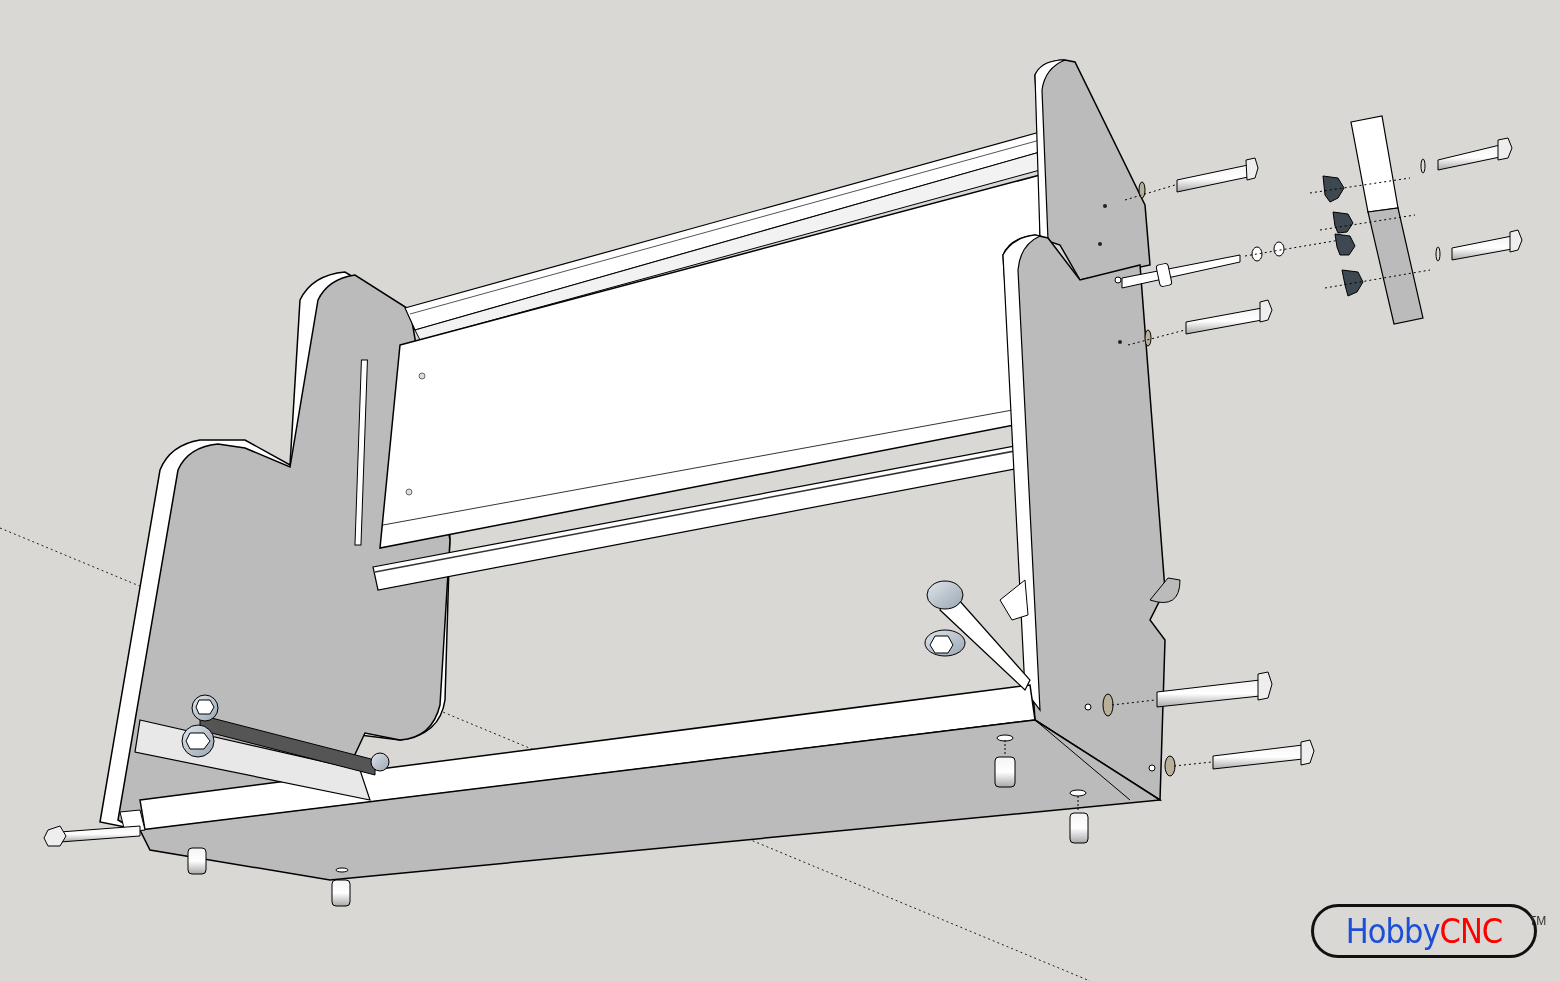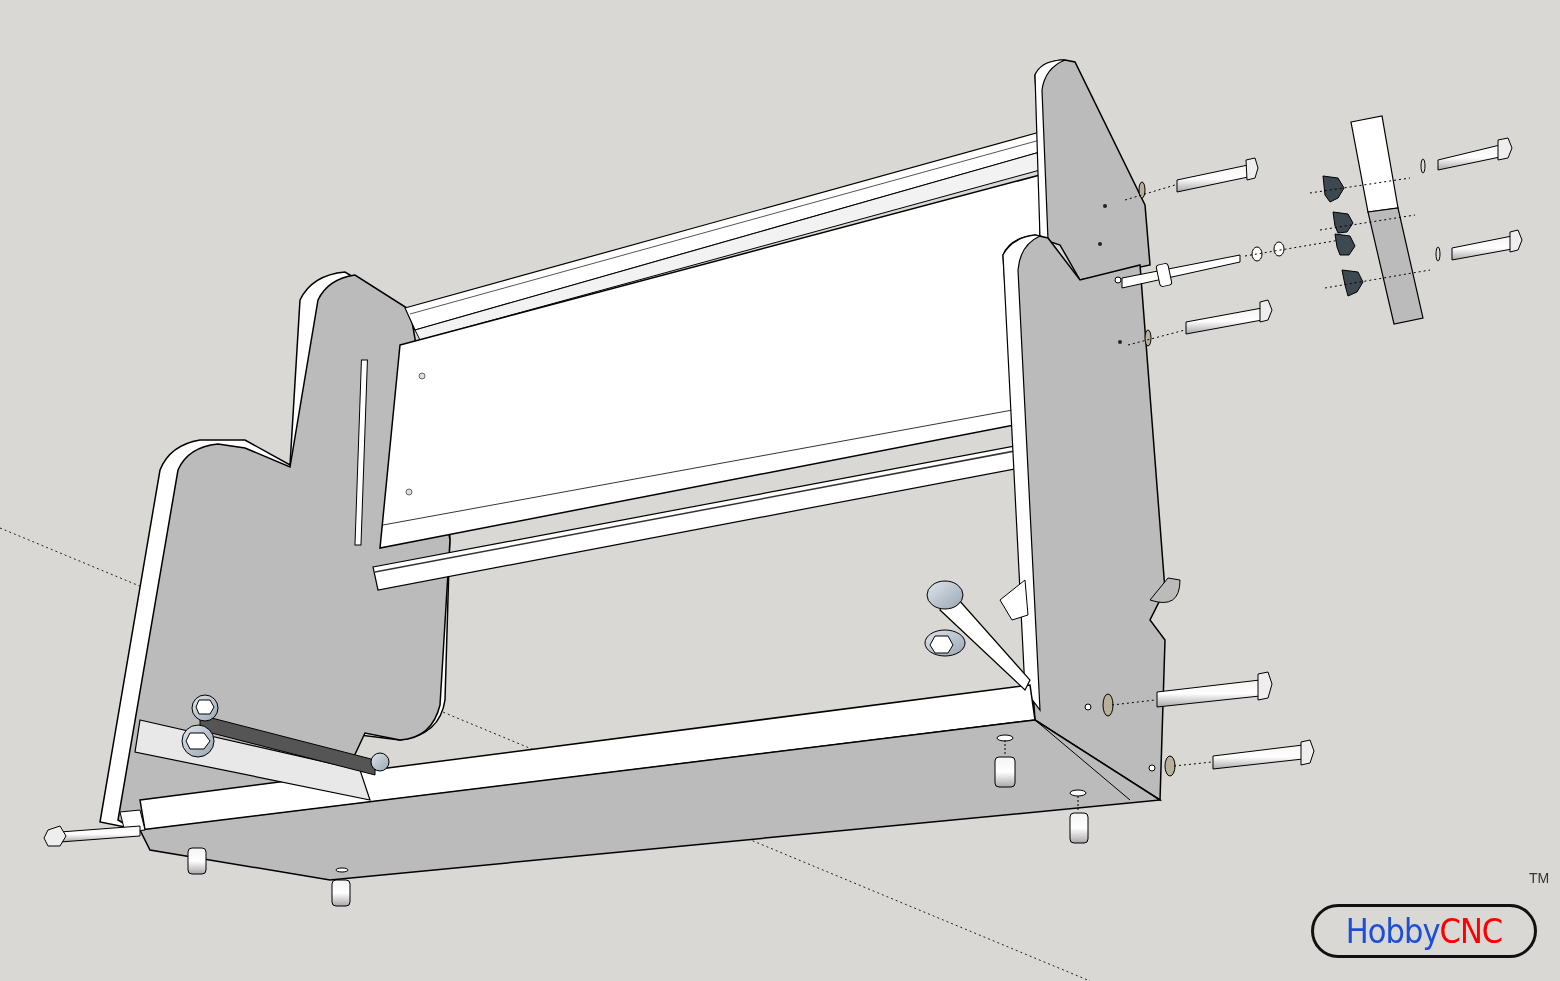--- a/index.html
+++ b/index.html
@@ -5,21 +5,21 @@
   html, body { margin:0; padding:0; }
   body { width:1560px; height:981px; background:#d9d8d4; overflow:hidden; position:relative;
          font-family:"DejaVu Sans", sans-serif; }
   #scene { position:absolute; left:0; top:0; width:1560px; height:981px; }
   .logo { position:absolute; left:1311px; top:904px; width:226px; height:54px;
           border:3px solid #111; border-radius:28px; box-sizing:border-box;
           display:flex; align-items:center; justify-content:center; background:transparent; }
   .logo-text { font-family:"DejaVu Sans Condensed","DejaVu Sans", sans-serif; font-size:34px; letter-spacing:-1px; line-height:1; }
   .logo-a { color:#1d4ed8; }
   .logo-b { color:#ff0000;text-align:center; }
-  .tm { position:absolute; left:1529px; top:870px; font-size:14px; color:#333; font-family:"Liberation Sans", sans-serif; }
+  .tm { position:absolute; left:1529px; top:914px; font-size:12px; color:#333; font-family:"Liberation Sans", sans-serif; }
 </style>
 </head>
 <body>
 
 <svg id="scene" viewBox="0 0 1560 981" xmlns="http://www.w3.org/2000/svg">
   <defs>
     <linearGradient id="rod" x1="0" y1="0" x2="0" y2="1">
       <stop offset="0" stop-color="#f4f4f4"></stop>
       <stop offset="0.5" stop-color="#ffffff"></stop>
       <stop offset="1" stop-color="#a8a8a8"></stop>

